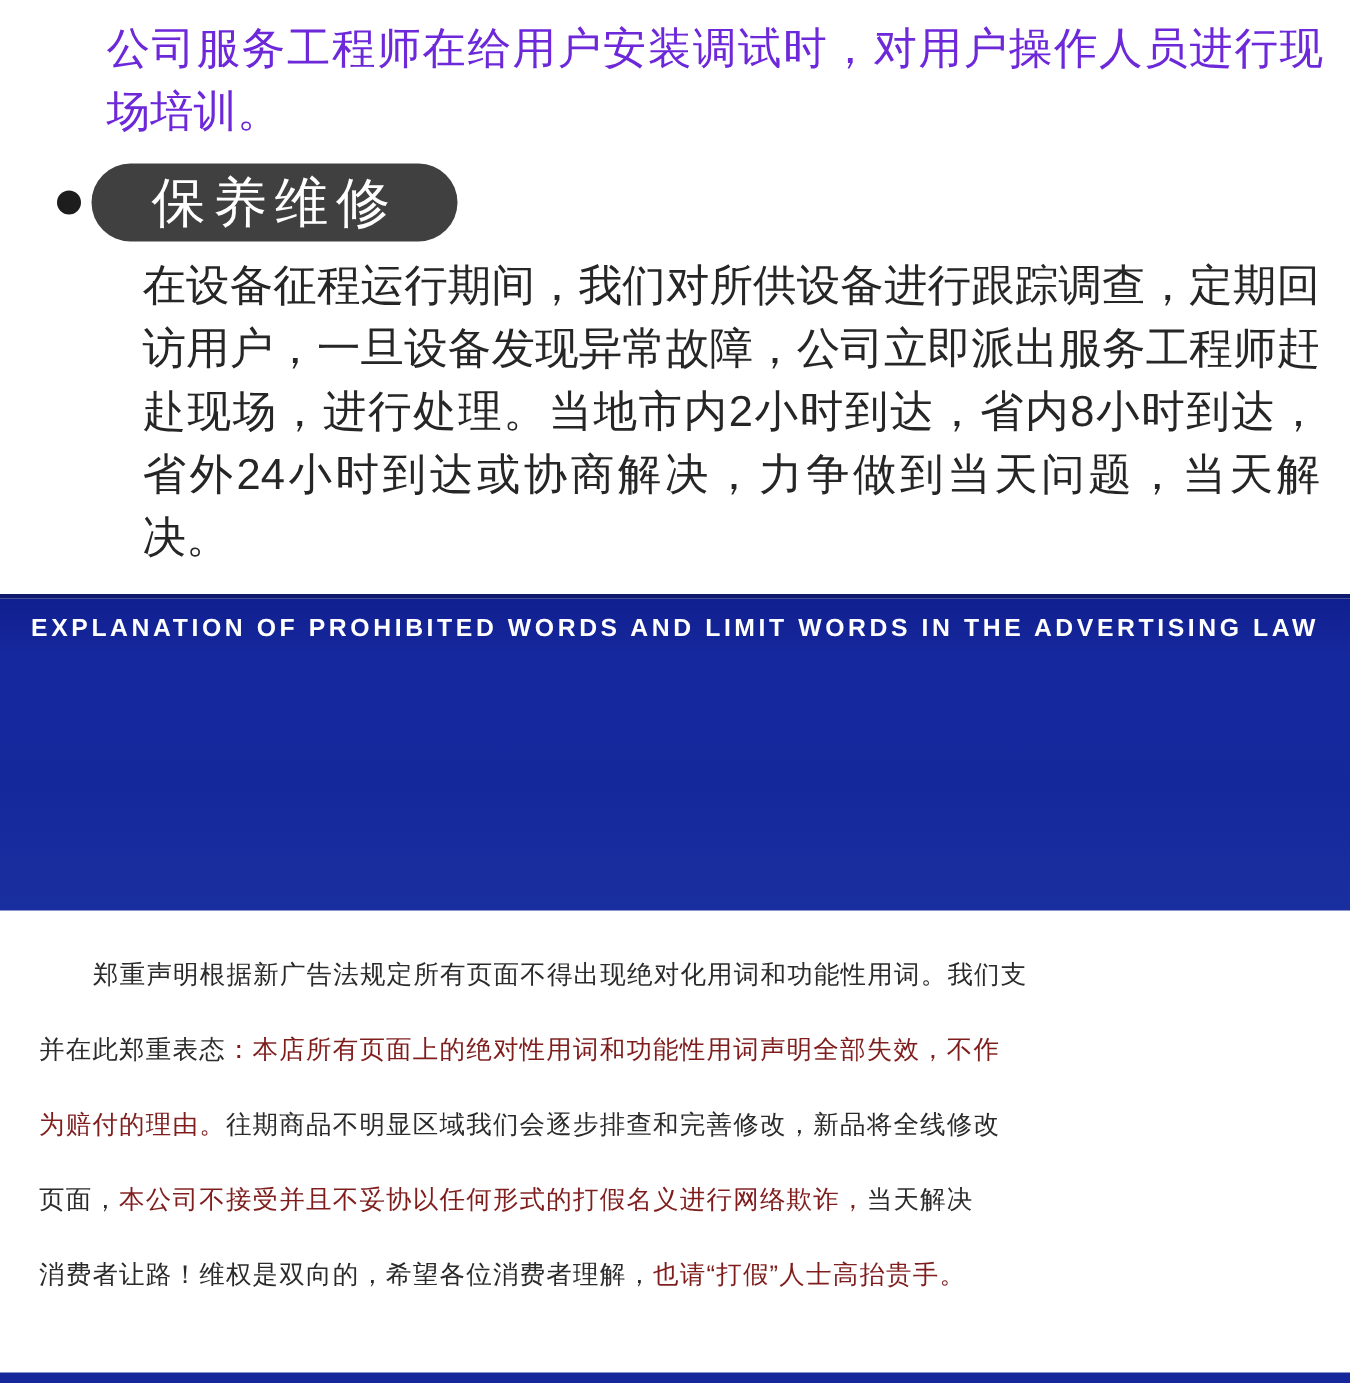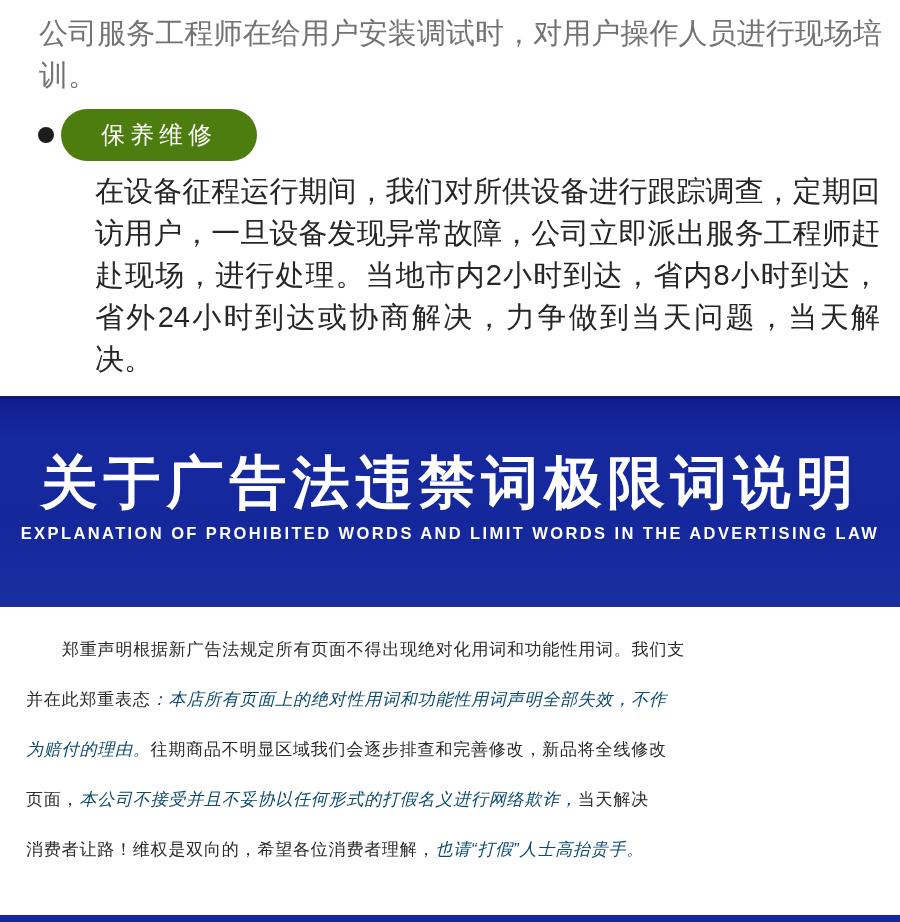--- a/index.html
+++ b/index.html
@@ -11,48 +11,48 @@
   .page {
     position: relative;
     width: 900px;
     height: 922px;
     background: #ffffff;
     overflow: hidden;
   }
 
   
   .intro-para {
-    margin: 12px 18px 0 39px;
+    margin: 12px 18px 0 71px;
     font-size: 29px;
     line-height: 42px;
-    color: #737373;
+    color: #6d28d9;
     text-align: justify;
   }
   .badge-row {
     display: flex;
     align-items: center;
     margin: 14px 0 10px 38px;
     height: 50px;
   }
   .bullet-dot {
     width: 16px;
     height: 16px;
     border-radius: 50%;
     background: #1d1d1d;
     margin-right: 7px;
     flex: 0 0 auto;
   }
   .badge-pill {
-    background: #4d7c0f;
+    background: #404040;
     color: #ffffff;
     border-radius: 27px;
     height: 52px;
     line-height: 52px;
     padding: 0 40px;
-    font-size: 24px;
+    font-size: 36px;
     letter-spacing: 5px;
     font-weight: 500;
   }
   .maint-para {
     margin: 10px 20px 0 95px;
     font-size: 29px;
     line-height: 42px;
     color: #262626;
     text-align: justify;
   }
@@ -92,21 +92,21 @@
     color: #2b2b2b;
   }
   .d-line {
     font-size: 17px;
     letter-spacing: 0.8px;
     line-height: 50px;
     white-space: nowrap;
     color: #2b2b2b;
   }
   .d-line.indent { text-indent: 36px; }
-  .seg.red { color: #0c4a6e; font-style: italic; }
+  .seg.red { color: #7f1d1d; }
 
   
   .bottom-strip {
     position: absolute;
     left: 0;
     bottom: 0;
     width: 900px;
     height: 7px;
     background: #14289c;
   }
@@ -119,21 +119,20 @@
   <div class="intro-para">公司服务工程师在给用户安装调试时，对用户操作人员进行现场培训。</div>
 
   <div class="badge-row">
     <span class="bullet-dot"></span>
     <span class="badge-pill">保养维修</span>
   </div>
 
   <div class="maint-para">在设备征程运行期间，我们对所供设备进行跟踪调查，定期回访用户，一旦设备发现异常故障，公司立即派出服务工程师赶赴现场，进行处理。当地市内2小时到达，省内8小时到达，省外24小时到达或协商解决，力争做到当天问题，当天解决。</div>
 
   <div class="law-banner">
-    <div class="law-title">关于广告法违禁词极限词说明</div>
     <div class="law-subtitle">EXPLANATION OF PROHIBITED WORDS AND LIMIT WORDS IN THE ADVERTISING LAW</div>
   </div>
 
   <div class="disclaimer">
     <div class="d-line indent"><span class="seg">郑重声明根据新广告法规定所有页面不得出现绝对化用词和功能性用词。我们支</span><span class="seg red"></span><span class="seg"></span></div>
     <div class="d-line"><span class="seg">并在此郑重表态</span><span class="seg red">：本店所有页面上的绝对性用词和功能性用词声明全部失效，不作</span><span class="seg"></span></div>
     <div class="d-line"><span class="seg red">为赔付的理由。</span><span class="seg">往期商品不明显区域我们会逐步排查和完善修改，新品将全线修改</span></div>
     <div class="d-line"><span class="seg">页面，</span><span class="seg red">本公司不接受并且不妥协以任何形式的打假名义进行网络欺诈，</span><span class="seg">当天解决</span></div>
     <div class="d-line"><span class="seg">消费者让路！维权是双向的，希望各位消费者理解，</span><span class="seg red">也请“打假”人士高抬贵手。</span><span class="seg"></span></div>
   </div>

